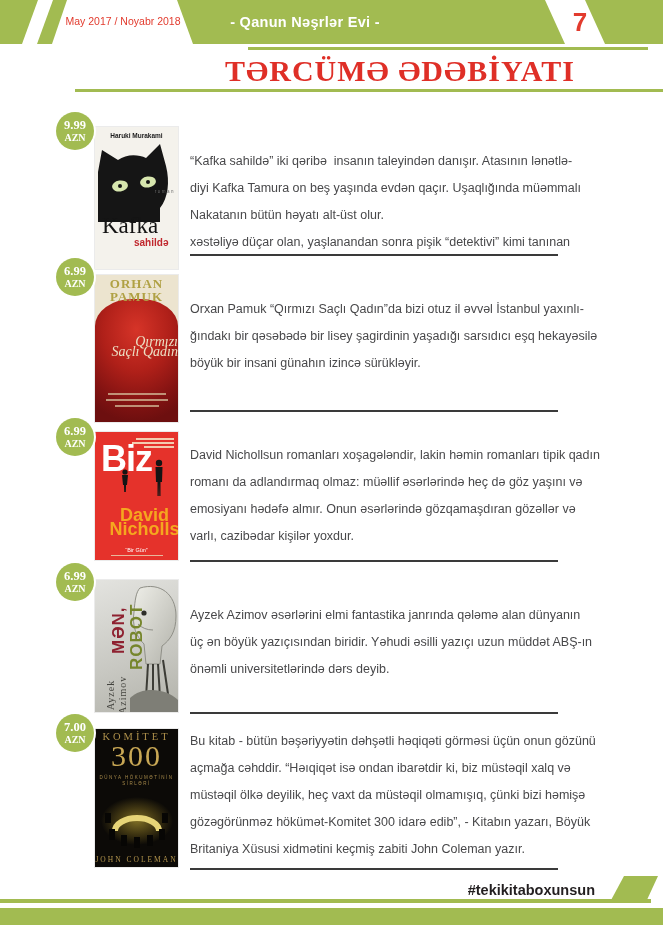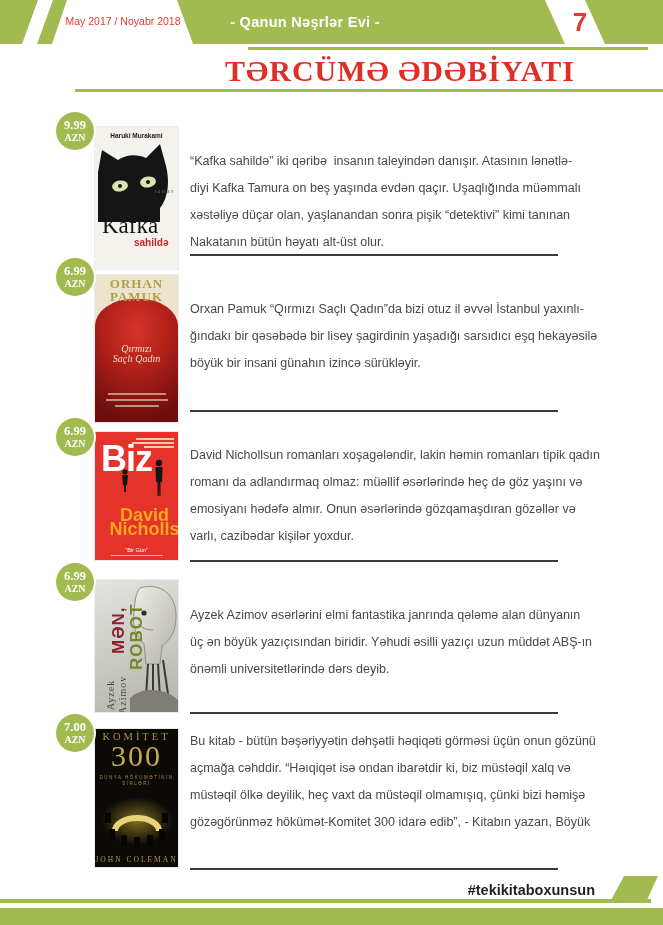--- a/index.html
+++ b/index.html
@@ -53,23 +53,23 @@
   .k-sub{position:absolute;top:110px;left:39px;font-size:10px;color:#c0272d;font-weight:700;}
 
   
   .cover-pamuk{background:#ece4cf;}
   .p-hair{position:absolute;top:24px;left:0;width:100%;height:123px;
           background:radial-gradient(90% 75% at 50% 25%,#d63428 0%,#b02019 45%,#831312 80%,#6d0f0f 100%);
           border-radius:45% 45% 0 0 / 22% 22% 0 0;}
   .p-author{position:absolute;top:2px;left:0;width:100%;text-align:center;z-index:2;
             font-family:"Liberation Serif",serif;font-weight:700;font-size:13px;
             line-height:13px;color:#b0a144;letter-spacing:1px;}
-  .p-title{position:absolute;top:62px;left:0;width:100%;text-align:center;z-index:2;
-           font-family:"Liberation Serif",serif;font-style:italic;font-size:10px;
-           line-height:10px;color:#ecdfc4;margin-top:7px;}
+  .p-title{position:absolute;top:62px;left:0;width:100%;text-align:right;z-index:2;
+           font-family:"Liberation Serif",serif;font-style:italic;font-size:14px;
+           line-height:10px;color:#ecdfc4;}
   .p-deco{position:absolute;left:50%;transform:translateX(-50%);height:2px;
           background:#d9c7a2;opacity:.7;z-index:2;}
 
   
   .cover-biz{background:#e5322b;}
   .b-deco{position:absolute;right:4px;height:1.5px;background:#f6e8c8;opacity:.85;}
   .b-title{position:absolute;top:8px;left:6px;font-size:36px;font-weight:800;
            color:#ffffff;letter-spacing:-1px;line-height:38px;}
   .b-figs{position:absolute;top:26px;left:0;}
   .b-author{position:absolute;left:8px;width:100%;text-align:center;font-weight:700;
@@ -143,22 +143,22 @@
     <ellipse cx="50" cy="40" rx="8" ry="5.5" fill="#d7e6ae" transform="rotate(-8 50 40)"></ellipse>
     <circle cx="50" cy="40" r="2" fill="#141414"></circle>
   </svg>
   <div class="k-roman">roman</div>
   <div class="k-title">Kafka</div>
   <div class="k-sub">sahildə</div>
 </div>
     <div class="desc" style="top: 136px; margin-top: 12px;">
           <div class="desc-line">“Kafka sahildə” iki qəribə  insanın taleyindən danışır. Atasının lənətlə-</div>
           <div class="desc-line">diyi Kafka Tamura on beş yaşında evdən qaçır. Uşaqlığında müəmmalı</div>
+          <div class="desc-line">Nakatanın bütün həyatı alt-üst olur.</div>
           <div class="desc-line">xəstəliyə düçar olan, yaşlanandan sonra pişik “detektivi” kimi tanınan</div>
-          <div class="desc-line">Nakatanın bütün həyatı alt-üst olur.</div>
         </div>
     <div class="sep" style="top: 254px;"></div>
   </section>
 
   <section class="book">
     <div class="badge" style="top: 258px;">
       <span class="price">6.99</span>
       <span class="currency">AZN</span>
     </div>
     <div class="cover cover-pamuk" style="top: 275px; height: 147px;">
@@ -282,20 +282,21 @@
       <rect x="63" y="28" width="6" height="10"></rect>
     </g>
   </svg>
   <div class="c-author">JOHN COLEMAN</div>
 </div>
     <div class="desc" style="top: 728px;">
           <div class="desc-line">Bu kitab - bütün bəşəriyyətin dəhşətli həqiqəti görməsi üçün onun gözünü</div>
           <div class="desc-line">açmağa cəhddir. “Həıqiqət isə ondan ibarətdir ki, biz müstəqil xalq və</div>
           <div class="desc-line">müstəqil ölkə deyilik, heç vaxt da müstəqil olmamışıq, çünki bizi həmişə</div>
           <div class="desc-line">gözəgörünməz hökümət-Komitet 300 idarə edib”, - Kitabın yazarı, Böyük</div>
+          <div class="desc-line">Britaniya Xüsusi xidmətini keçmiş zabiti John Coleman yazır.</div>
         </div>
     <div class="sep" style="top: 868px;"></div>
   </section>
 </div>
 
   <div class="hashtag">#tekikitaboxunsun</div>
   <div class="foot-pgram"></div>
   <div class="foot-stripe"></div>
   <div class="foot-band"></div>
 </div>

